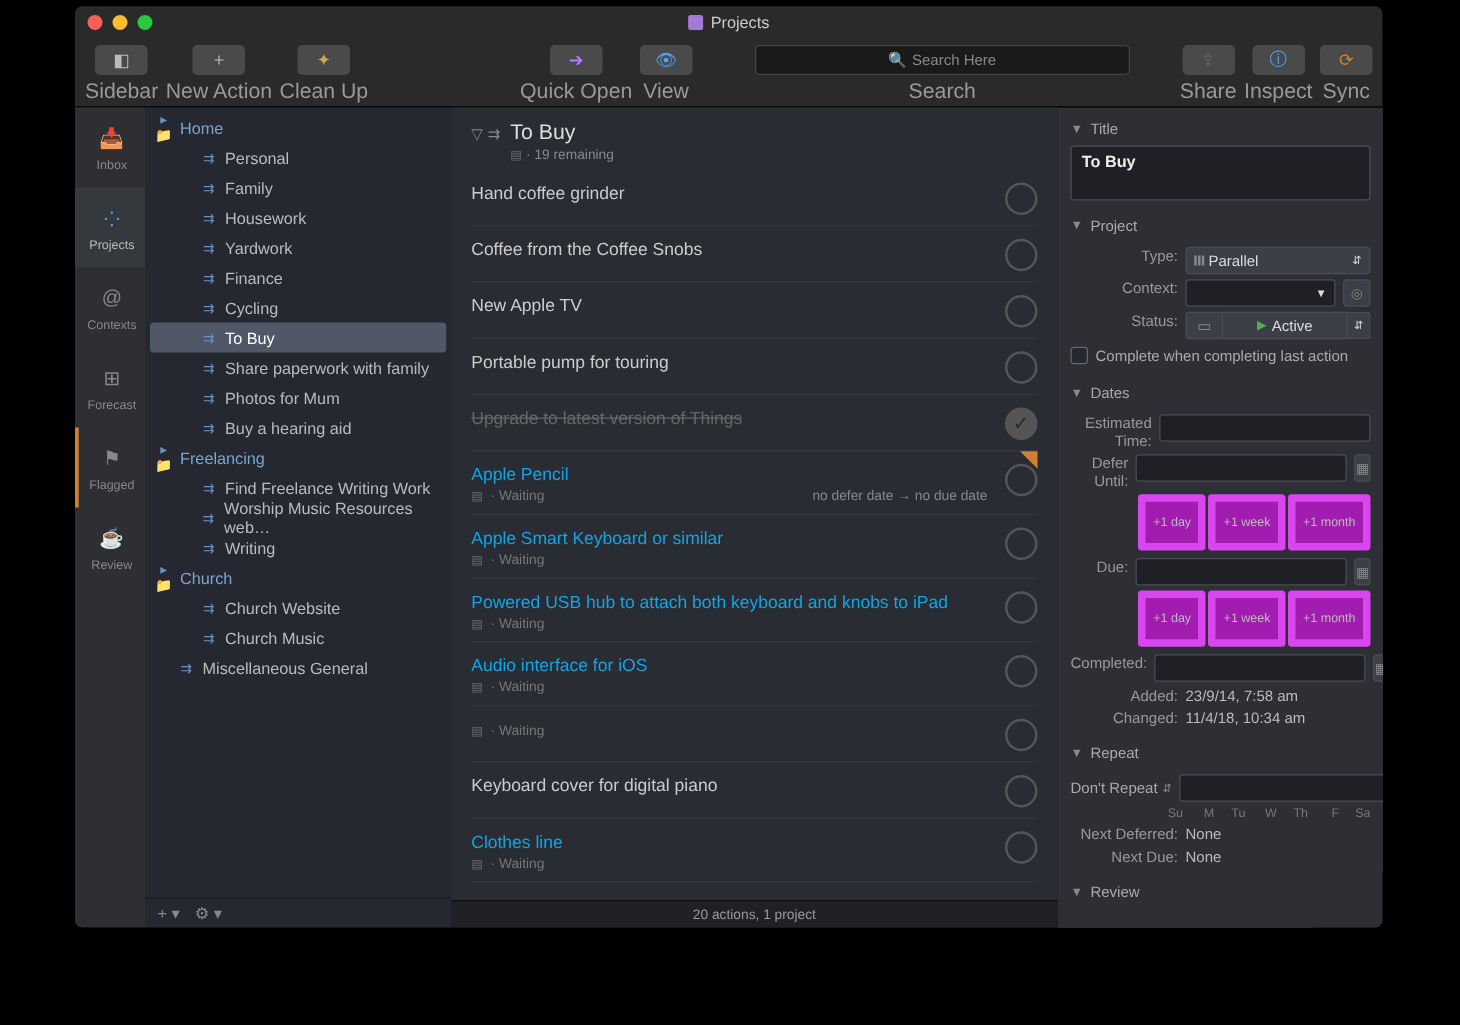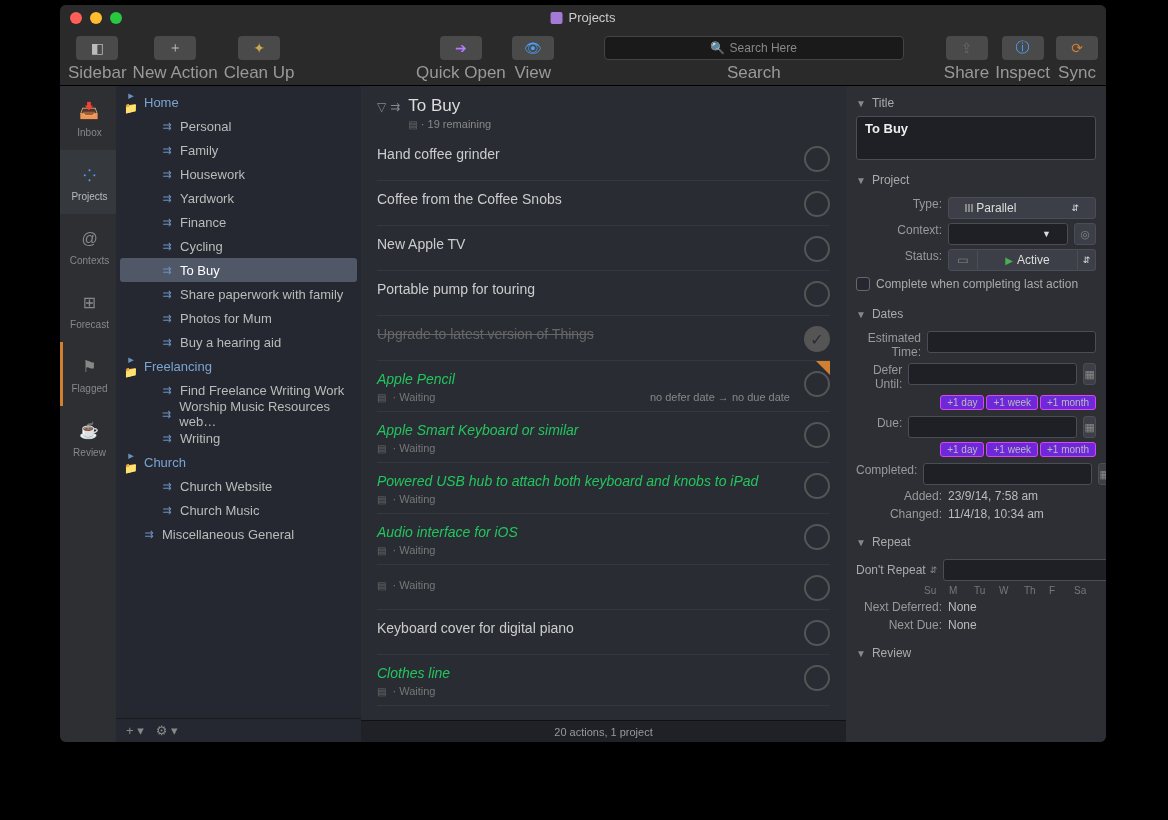--- a/index.html
+++ b/index.html
@@ -40,43 +40,43 @@
 .content { flex: 1; background: #2a2c33; display: flex; flex-direction: column; min-width: 0; }
 .content-header { padding: 10px 16px 6px 16px; display: flex; align-items: flex-start; gap: 8px; }
 .ch-icons { color: #888; font-size: 12px; display: flex; gap: 4px; padding-top: 4px; }
 .ch-title { color: #ddd; font-size: 17px; font-weight: 500; }
 .ch-sub { color: #888; font-size: 11px; margin-top: 2px; }
 .task-list { flex: 1; overflow-y: auto; padding: 0 16px; }
 .task { border-bottom: 1px solid #35373d; padding: 10px 0 8px 0; display: flex; align-items: flex-start; gap: 10px; position: relative; }
 .task-body { flex: 1; min-width: 0; }
 .task-title { color: #ccc; font-size: 14px; }
 .task-title.done { color: #666; text-decoration: line-through; }
-.task-title.dim { color: #22c55e; font-style: italic; }
+.task-title.dim { color: #0ea5e9; }
 .task-meta { color: #777; font-size: 11px; margin-top: 4px; display: flex; gap: 6px; align-items: center; }
 .task-meta-right { position: absolute; right: 40px; bottom: 8px; color: #888; font-size: 11px; }
 .check { width: 26px; height: 26px; border: 2px solid #555; border-radius: 50%; flex-shrink: 0; }
 .check.done { background: #555; border-color: #555; display: flex; align-items: center; justify-content: center; color: #2a2c33; }
 .flag-corner { position: absolute; right: 0; top: 0; width: 0; height: 0; border-top: 14px solid #d08030; border-left: 14px solid transparent; }
 .status-bar { height: 22px; background: #1f2126; color: #999; font-size: 11px; display: flex; align-items: center; justify-content: center; border-top: 1px solid #111; }
 .inspector { width: 260px; background: #2d2f35; color: #aaa; font-size: 12px; overflow-y: auto; padding: 0 10px 10px 10px; }
 .insp-section-hdr { display: flex; align-items: center; gap: 6px; padding: 10px 0 6px 0; color: #aaa; font-size: 12px; font-weight: 500; }
 .insp-tri { color: #888; font-size: 10px; }
 .insp-title-input { width: 100%; height: 44px; background: #1e2025; border: 1px solid #4a4d55; color: #eee; font-size: 13px; font-weight: 600; padding: 4px 8px; border-radius: 3px; resize: none; }
 .insp-row { display: flex; gap: 6px; margin: 4px 0; }
 .insp-label { width: 86px; text-align: right; color: #999; font-size: 12px; }
-.insp-select { flex: 1; height: 22px; background: #3c3f47; border: 1px solid #4a4d55; border-radius: 3px; color: #ddd; font-size: 12px; padding: 0 16px; display: flex; align-items: center; justify-content: space-between; }
+.insp-select { flex: 1; height: 22px; background: #3c3f47; border: 1px solid #4a4d55; border-radius: 3px; color: #ddd; font-size: 12px; padding: 0 6px; display: flex; align-items: center; justify-content: space-between; }
 .insp-input { flex: 1; height: 22px; background: #1e2025; border: 1px solid #4a4d55; border-radius: 3px; color: #ddd; padding: 0 6px; font-size: 12px; }
 .insp-cal { width: 22px; height: 22px; background: #3c3f47; border: 1px solid #4a4d55; border-radius: 3px; display: flex; align-items: center; justify-content: center; font-size: 11px; color: #888; }
 .insp-chips { display: flex; gap: 2px; justify-content: flex-end; margin: 2px 0 6px 0; }
-.insp-chip { background: #6d28d9; border: 1px solid #d946ef; border-radius: 3px; padding: 1px 6px; font-size: 10px; color: #bbb; cursor: pointer; }
+.insp-chip { background: #a21caf; border: 6px solid #d946ef; border-radius: 3px; padding: 11px 6px; font-size: 10px; color: #bbb; cursor: pointer; }
 .insp-chk-row { display: flex; align-items: center; gap: 6px; margin: 6px 0; }
 .insp-checkbox { width: 14px; height: 14px; border: 1px solid #666; border-radius: 3px; background: #252830; }
 .insp-value { color: #bbb; font-size: 12px; }
 .dow-row { display: flex; gap: 3px; justify-content: flex-end; margin: 4px 0; }
-.dow { width: 22px; text-align: left; font-size: 10px; color: #777; }
+.dow { width: 22px; text-align: right; font-size: 10px; color: #777; }
 .status-segment { display: flex; flex: 1; }
 .seg-btn { height: 22px; background: #3c3f47; border: 1px solid #4a4d55; color: #ddd; font-size: 12px; display: flex; align-items: center; justify-content: center; }
 .seg-btn.icon { width: 30px; border-radius: 3px 0 0 3px; }
 .seg-btn.active { flex: 1; border-left: none; gap: 4px; }
 .seg-caret { width: 18px; border-left:none; border-radius: 0 3px 3px 0; }
 .note-icon { color: #666; font-size: 10px; }
 .triangle-play { color: #4caf50; font-size: 10px; }
 .parallel-icon { display: inline-flex; gap: 1px; }
 .parallel-icon span { width: 2px; height: 8px; background: #888; }
 </style>

